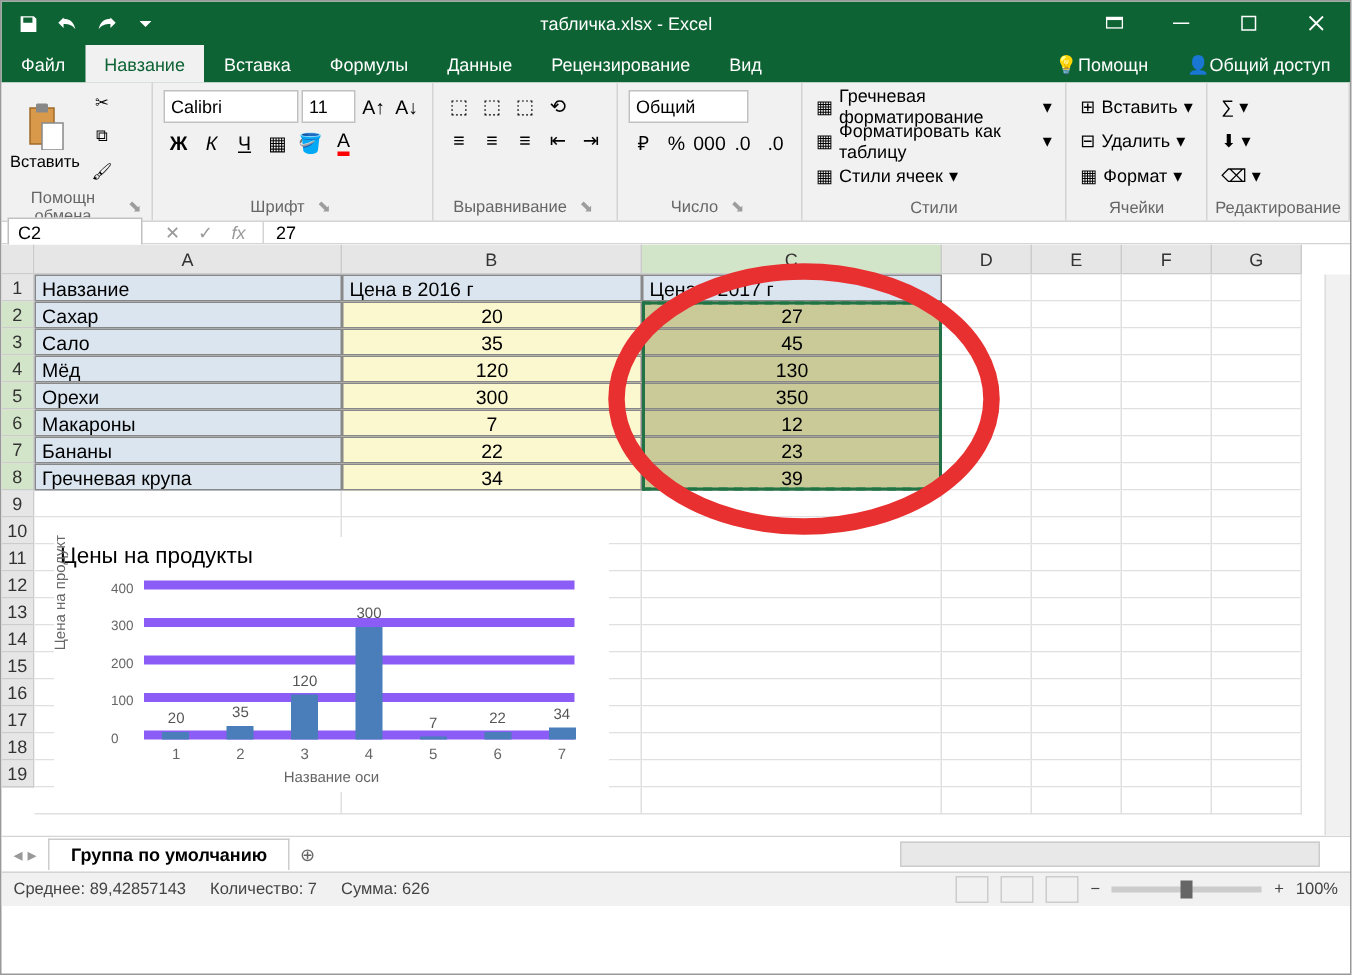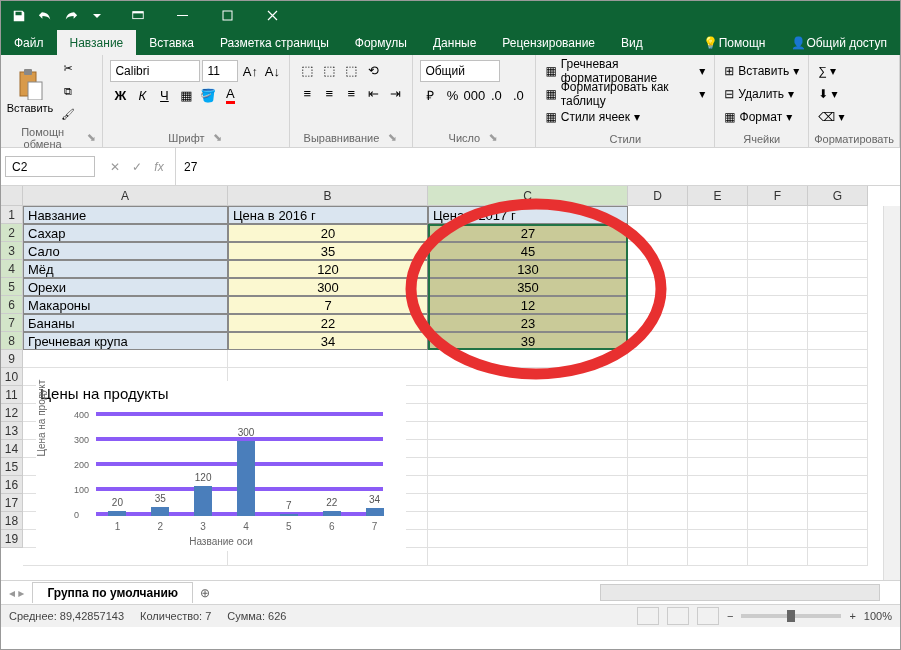--- a/index.html
+++ b/index.html
@@ -22,21 +22,21 @@
 .bigbtn{display:flex;flex-direction:column;align-items:center;justify-content:center;width:48px;cursor:pointer;font-size:11px;gap:2px}
 .smallbtns{display:flex;flex-direction:column;gap:3px;justify-content:center}
 .smallbtn{width:22px;height:20px;display:flex;align-items:center;justify-content:center;cursor:pointer}
 .font-controls{display:flex;flex-direction:column;gap:3px;padding:2px}
 .font-row{display:flex;gap:2px;align-items:center}
 .combo{border:1px solid #c0c0c0;background:#fff;height:22px;display:flex;align-items:center;padding:0 4px;font-size:12px;cursor:pointer}
 .fmt-btn{width:20px;height:20px;display:flex;align-items:center;justify-content:center;cursor:pointer;font-size:13px}
 .styles-col{display:flex;flex-direction:column;gap:1px;font-size:12px;padding:2px 4px}
 .styles-row{display:flex;align-items:center;gap:4px;cursor:pointer;height:22px}
 .launcher{width:14px;height:14px;cursor:pointer;opacity:.6}
-.formula-bar{height:38px;background:#fff;border-bottom:1px solid #d4d4d4;display:flex;align-items:center;font-size:12px}
+.formula-bar{height:15px;background:#fff;border-bottom:1px solid #d4d4d4;display:flex;align-items:center;font-size:12px}
 .name-box{width:90px;border:1px solid #c0c0c0;height:21px;margin:2px 4px;padding:0 6px;display:flex;align-items:center;background:#fff}
 .fb-btns{display:flex;gap:2px;padding:0 6px;color:#999}
 .fb-btn{width:20px;cursor:pointer;text-align:center}
 .formula-input{flex:1;padding:0 8px;border-left:1px solid #d4d4d4;height:100%;display:flex;align-items:center}
 .grid-area{position:relative;height:394px;overflow:hidden;background:#fff}
 .corner{position:absolute;left:0;top:0;width:22px;height:20px;background:#e6e6e6;border-right:1px solid #ccc;border-bottom:1px solid #ccc}
 .col-headers{position:absolute;left:22px;top:0;height:20px;display:flex}
 .colh{background:#e6e6e6;border-right:1px solid #ccc;border-bottom:1px solid #ccc;display:flex;align-items:center;justify-content:center;font-size:12px;color:#333}
 .colh.sel{background:#d3e5c9}
 .row-headers{position:absolute;left:0;top:20px;width:22px}
@@ -50,21 +50,21 @@
 .cell.col3{background:#fbf8d0;border:1px solid #888;justify-content:center}
 .cell.col3.sel{background:#c9ca98}
 .marching{position:absolute;border:2px dashed #0e8040;pointer-events:none}
 .selection-border{position:absolute;border:2px solid #217346;pointer-events:none}
 .chart{position:absolute;left:35px;top:195px;width:370px;height:170px;background:#fff}
 .chart-title{text-align:left;font-size:15px;color:#000000;padding:4px}
 .chart-body{position:relative;height:130px;margin-left:40px;margin-right:10px}
 .chart-ylabel{position:absolute;left:-35px;top:50%;transform:rotate(-90deg) translateX(20px);font-size:10px;color:#666;transform-origin:left}
 .chart-xlabel{text-align:center;font-size:10px;color:#666}
 .chart-grid{position:absolute;left:20px;right:0;top:10px;bottom:20px}
-.gridline{position:absolute;left:0;right:13px;border-top:4px solid #8b5cf6;font-size:9px;color:#666}
+.gridline{position:absolute;left:0;right:13px;border-top:6px solid #8b5cf6;font-size:9px;color:#666}
 .gridline span{position:absolute;left:-22px;top:-6px}
 .bar{position:absolute;bottom:0;width:18px;background:#4a7ebb}
 .bar-label{position:absolute;top:-14px;left:50%;transform:translateX(-50%);font-size:10px;color:#555}
 .xlabel{position:absolute;bottom:-16px;font-size:10px;color:#666;left:50%;transform:translateX(-50%)}
 .red-circle{position:absolute;pointer-events:none}
 .vscroll{position:absolute;right:0;top:20px;bottom:0;width:17px;background:#f1f1f1;border-left:1px solid #ddd}
 .sheet-tabs{height:24px;background:#fff;border-top:1px solid #d4d4d4;display:flex;align-items:center;font-size:12px}
 .sheet-nav{padding:0 8px;color:#999;display:flex;gap:4px}
 .sheet-tab{padding:3px 14px;border:1px solid #ccc;background:#fff;border-bottom:none;cursor:pointer;font-weight:bold}
 .sheet-add{width:24px;text-align:center;cursor:pointer;color:#666}
@@ -93,20 +93,21 @@
         <svg width="14" height="14" viewBox="0 0 16 16">
           <path d="M11 3l4 4-4 4V8c-4 0-7 1-9 4 1-5 4-8 9-8V3z"></path>
         </svg>
       </div>
     <div class="qat-btn">
         <svg width="8" height="8" viewBox="0 0 8 8">
           <path d="M0 2h8L4 6z"></path>
         </svg>
       </div>
   </div>
+  <div class="title-center">табличка.xlsx - Excel</div>
   <div class="win-controls">
     <div class="win-btn">
         <svg width="14" height="14" fill="#fff" viewBox="0 0 16 16">
           <rect x="2" y="3" width="12" height="8" fill="none" stroke="#fff"></rect>
           <rect x="2" y="3" width="12" height="2"></rect>
         </svg>
       </div>
     <div class="win-btn">
         <svg width="11" height="11" fill="#fff" viewBox="0 0 11 11">
           <rect y="5" width="11" height="1"></rect>
@@ -122,21 +123,20 @@
           <path d="M1 1l9 9M10 1l-9 9"></path>
         </svg>
       </div>
   </div>
 </div>
 
 <div class="tabs">
   <div class="tab">Файл</div>
   <div class="tab active">Навзание</div>
   <div class="tab">Вставка</div>
-  <div class="tab">Разметка страницы</div>
   <div class="tab">Формулы</div>
   <div class="tab">Данные</div>
   <div class="tab">Рецензирование</div>
   <div class="tab">Вид</div>
   <div class="tab right">💡 <span>Помощн</span></div>
   <div class="tab">👤 <span>Общий доступ</span></div>
 </div>
 
 <div class="ribbon">
   <div class="rgroup">
@@ -248,21 +248,21 @@
     <div class="rgroup-label">Ячейки</div>
   </div>
   <div class="rgroup">
     <div class="rgroup-content">
       <div class="styles-col">
         <div class="styles-row">∑ ▾</div>
         <div class="styles-row">⬇ ▾</div>
         <div class="styles-row">⌫ ▾</div>
       </div>
     </div>
-    <div class="rgroup-label">Форматировать</div>
+    <div class="rgroup-label">Редактирование</div>
   </div>
 </div>
 
 <div class="formula-bar">
   <div class="name-box">C2</div>
   <div class="fb-btns">
     <div class="fb-btn">✕</div>
     <div class="fb-btn">✓</div>
     <div class="fb-btn" style="font-style:italic">fx</div>
   </div>

